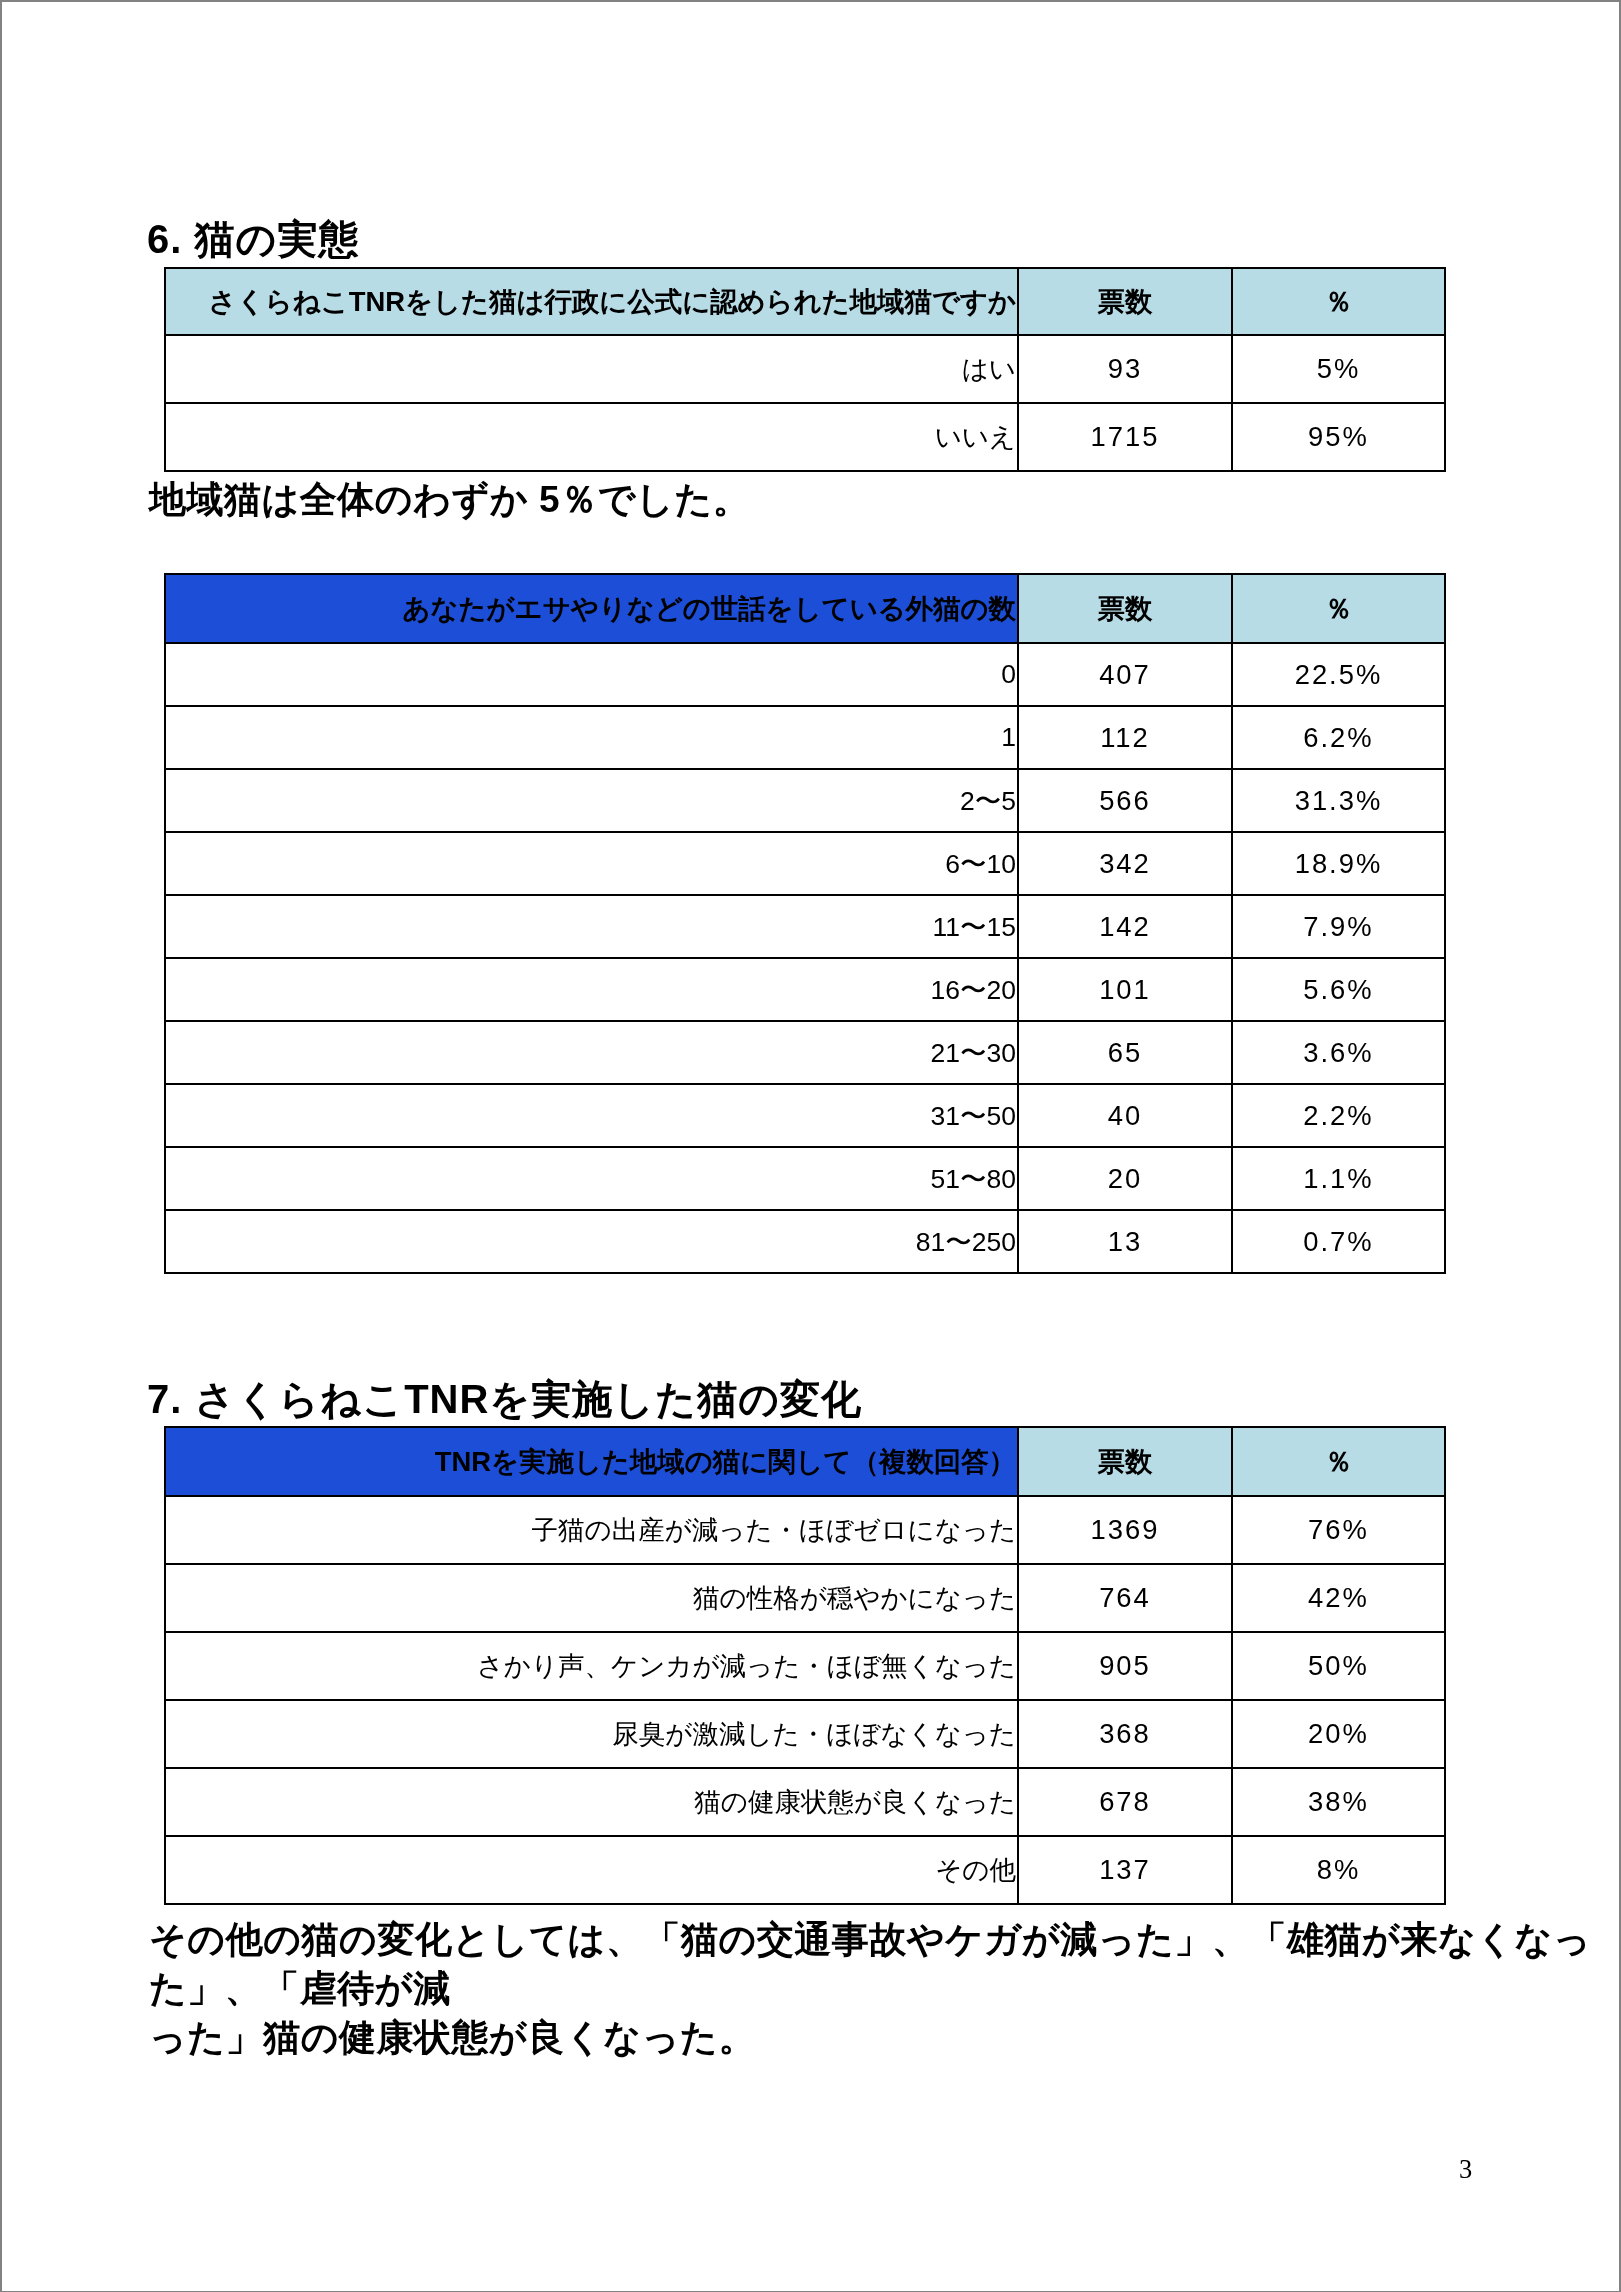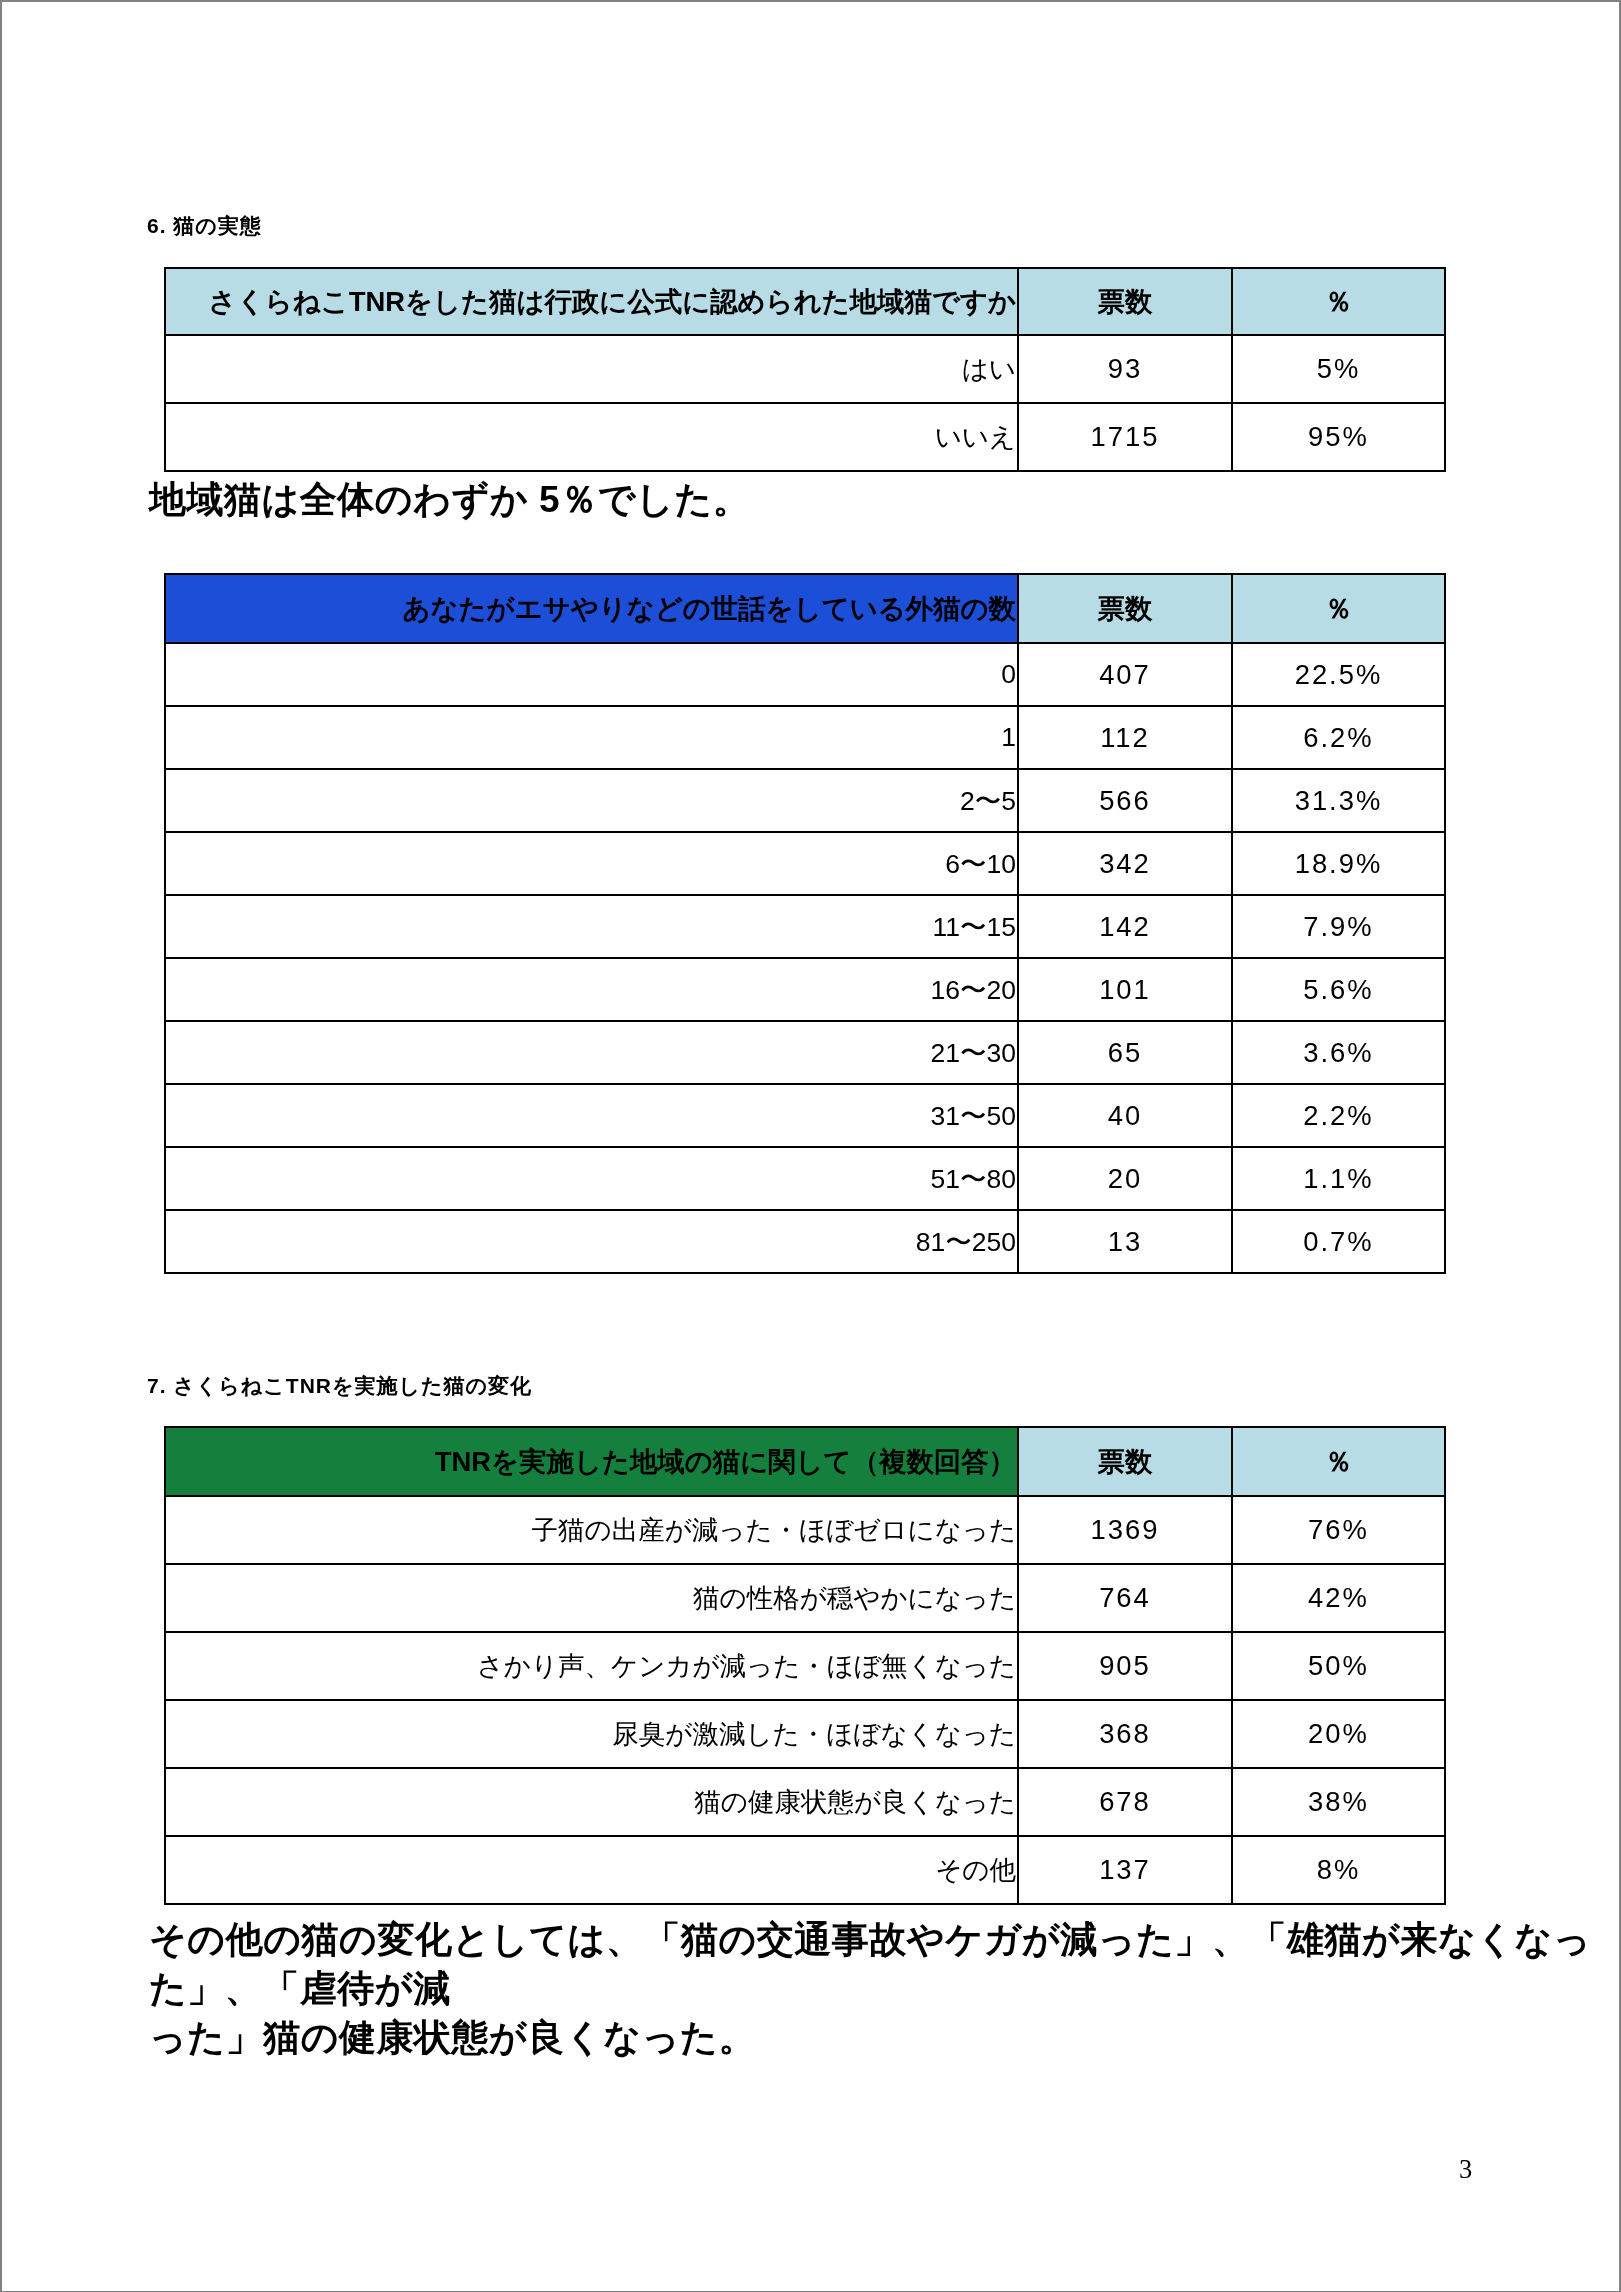--- a/index.html
+++ b/index.html
@@ -8,21 +8,21 @@
     width:1621px;height:2293px;
     box-sizing:border-box;
     background:#ffffff;
     border:2.9px solid #828282;
     font-family:"Liberation Sans","DejaVu Sans",sans-serif;
     color:#000;
     overflow:hidden;
   }
   .heading{
     position:absolute;
-    font-size:21px;
+    font-size:40px;
     font-weight:bold;
     letter-spacing:1px;
     white-space:nowrap;
   }
   #heading6{left:145px;top:210px;}
   #heading7{left:145px;top:1370px;}
 
   table.survey{
     position:absolute;
     left:162px;
@@ -189,21 +189,21 @@
   <div class="heading" id="heading7">7. さくらねこTNRを実施した猫の変化</div>
 
   <table class="survey" id="table3">
     <colgroup>
         <col class="c1">
         <col class="c2">
         <col class="c3">
       </colgroup>
   <thead>
         <tr>
-          <th class="q" style="background: #15803d;">TNRを実施した地域の猫に関して（複数回答）</th>
+          <th class="q" style="background: #1d4ed8;">TNRを実施した地域の猫に関して（複数回答）</th>
           <th class="n" style="background: rgb(184, 220, 230);">票数</th>
           <th class="n" style="background: rgb(184, 220, 230);">％</th>
         </tr>
       </thead>
       <tbody>
         <tr>
           <td class="q">子猫の出産が減った・ほぼゼロになった</td>
           <td class="n">1369</td>
           <td class="n">76%</td>
         </tr>

